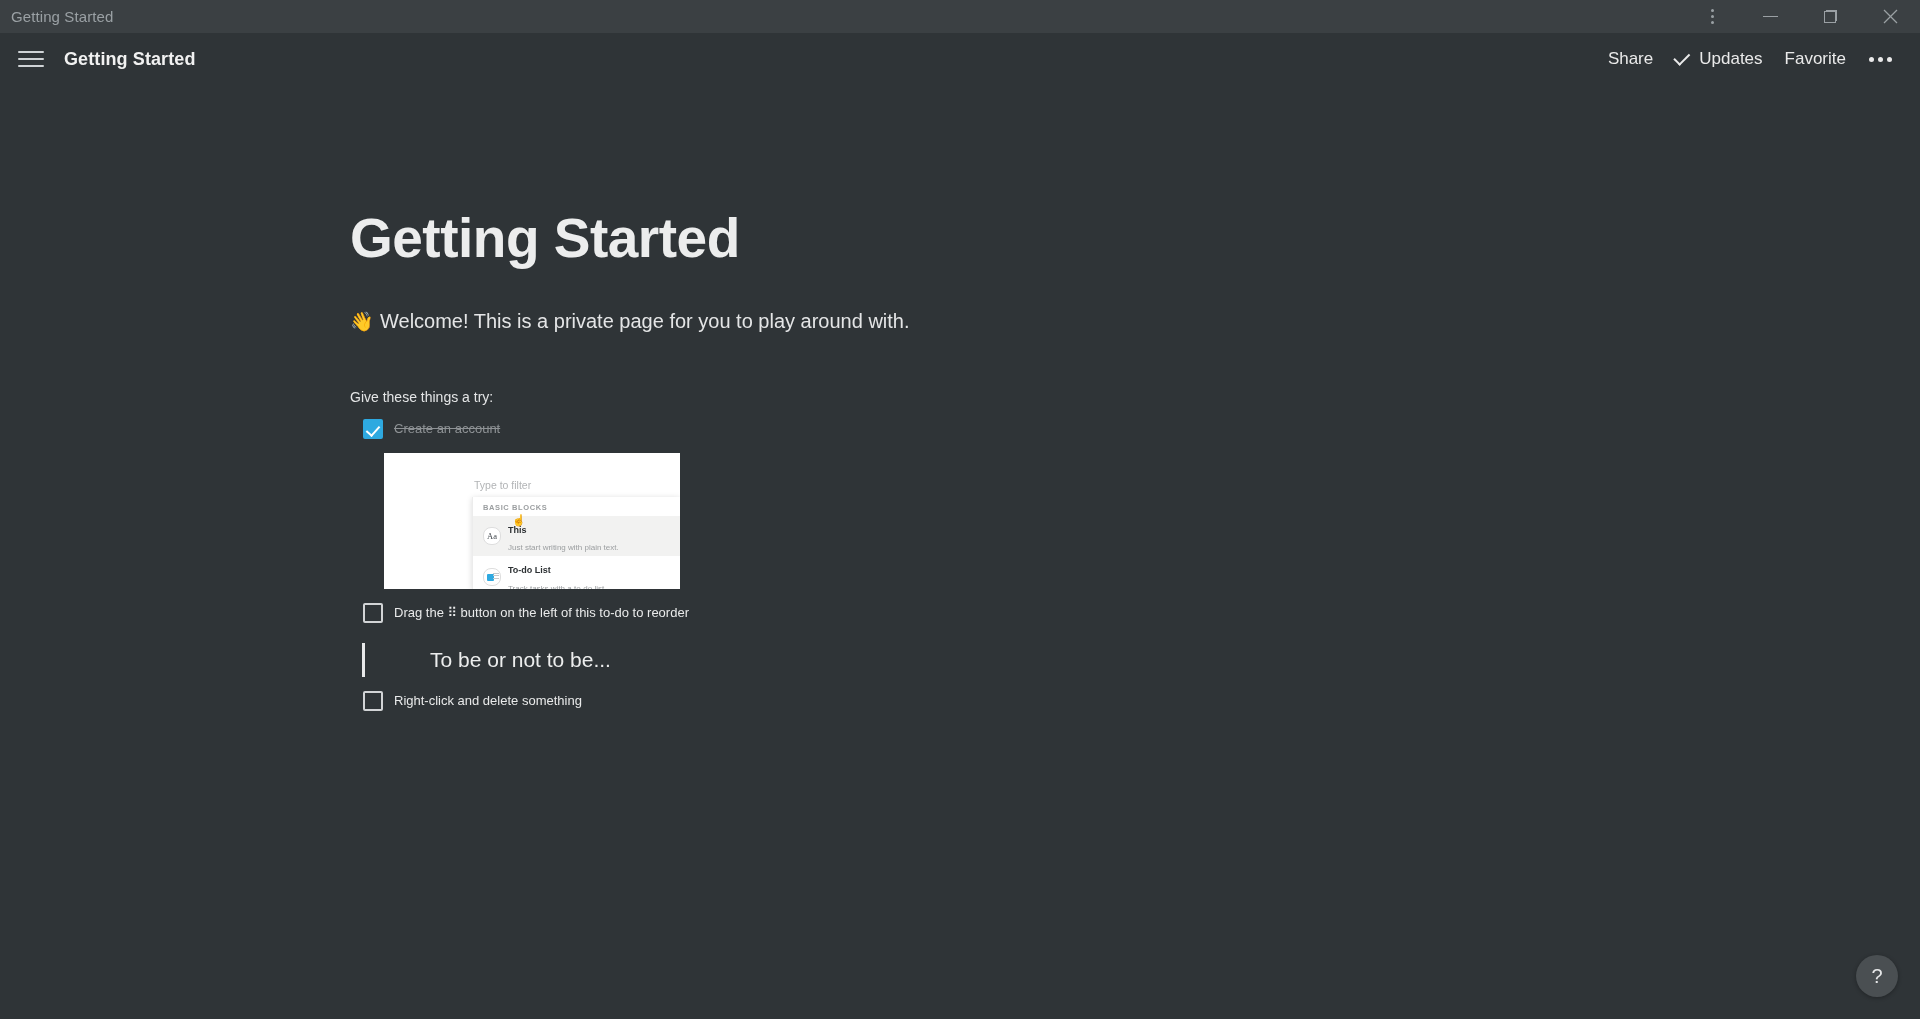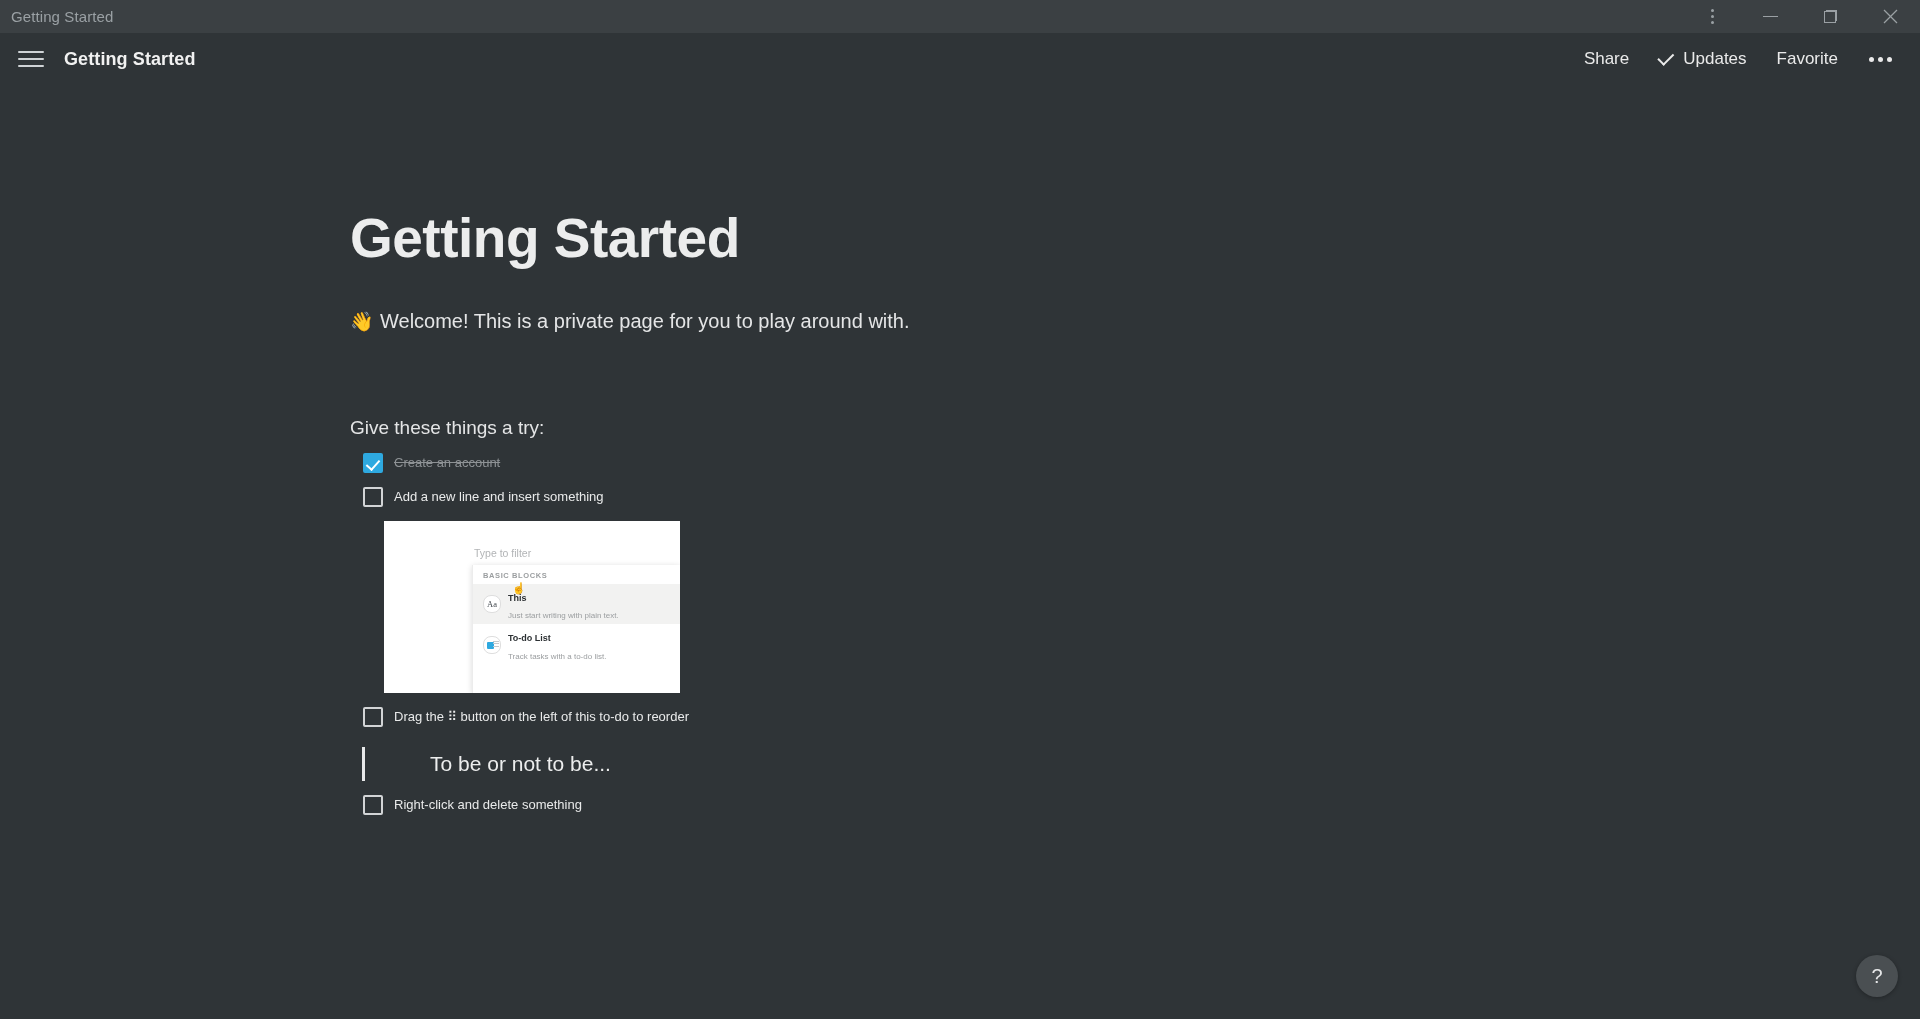--- a/index.html
+++ b/index.html
@@ -102,21 +102,21 @@
     margin-left: 20px;
     font-size: 18px;
     font-weight: bold;
     color: #f1f1f1;
     letter-spacing: .1px;
   }
   .topbar-right {
     margin-left: auto;
     display: flex;
     align-items: center;
-    gap: 8px;
+    gap: 0;
   }
   .tb-action {
     font-size: 17px;
     color: #eaeaea;
     padding: 6px 11px;
     border-radius: 3px;
     cursor: pointer;
     white-space: nowrap;
   }
   .tb-action.with-check { display: flex; align-items: center; gap: 9px; }
@@ -158,22 +158,22 @@
     color: #e4e5e6;
     display: flex;
     align-items: center;
   }
   .welcome .emoji {
     font-size: 19px;
     width: 30px;
     display: inline-block;
   }
   .section-label {
-    margin-top: 84px;
-    font-size: 19px;
+    margin-top: 56px;
+    font-size: 14px;
     color: #e4e5e6;
   }
 
   .todo {
     display: flex;
     align-items: center;
     margin-top: 14px;
     font-size: 13px;
     color: #e9eaea;
   }
@@ -202,21 +202,21 @@
     transform: rotate(42deg);
   }
   .todo .label.done {
     color: #8e9295;
     text-decoration: line-through;
   }
 
   
   .embed {
     width: 296px;
-    height: 172px;
+    height: 136px;
     margin: 14px 0 0 34px;
     background: #ffffff;
     overflow: hidden;
     position: relative;
   }
   .embed-filter {
     position: absolute;
     top: 26px;
     left: 90px;
     font-size: 10.5px;
@@ -390,24 +390,20 @@
     <span>Welcome! This is a private page for you to play around with.</span>
   </div>
 
   <div class="section-label">Give these things a try:</div>
 
   <div class="todo">
     <span class="cbox checked"></span>
     <span class="label done">Create an account</span>
   </div>
 
-  <div class="todo">
-    <span class="cbox"></span>
-    <span class="label">Add a new line and insert something</span>
-  </div>
 
   <div class="embed">
     <div class="embed-filter">Type to filter</div>
     <div class="embed-menu">
       <div class="embed-cat">BASIC BLOCKS</div>
 
       <div class="embed-row hl">
         <span class="embed-ico">Aa</span>
         <span class="embed-txt">
           <span class="embed-name">This</span><br>

